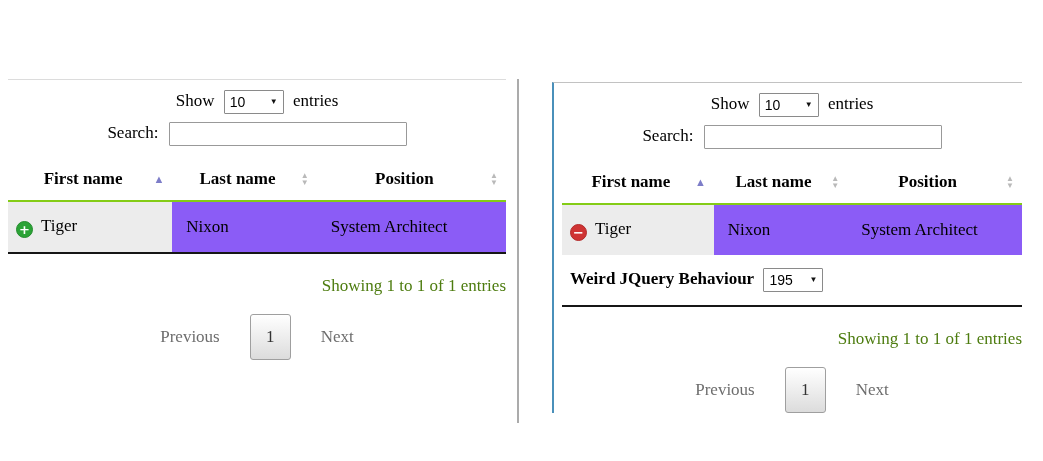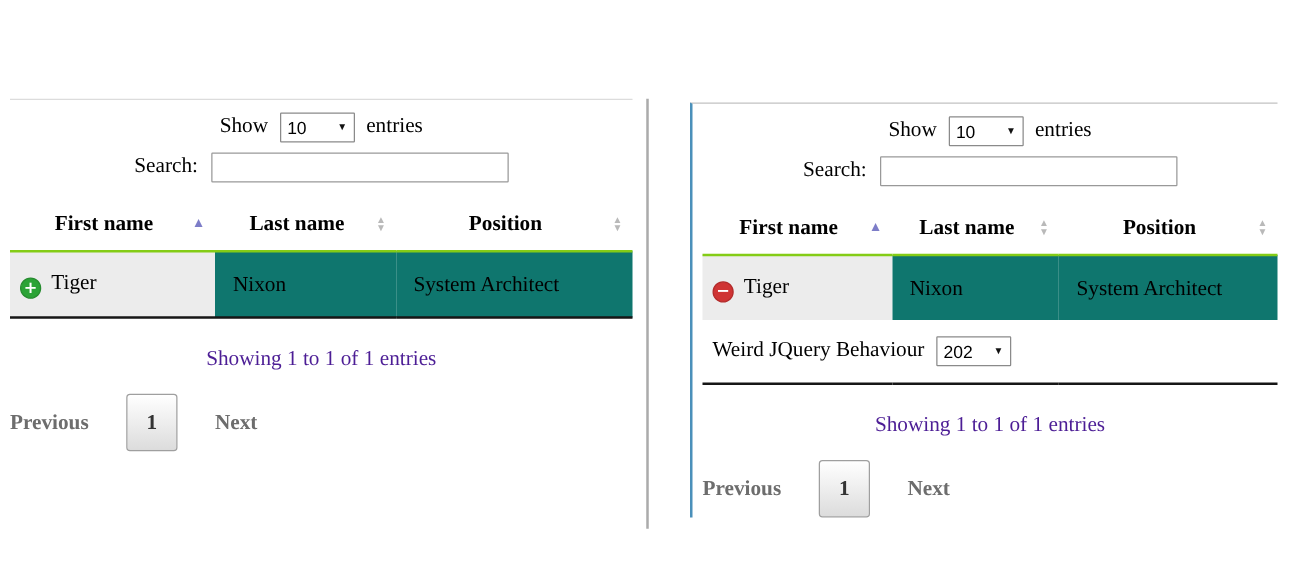--- a/index.html
+++ b/index.html
@@ -33,36 +33,36 @@
   table.dt col.c1{width:33%;} table.dt col.c2{width:29%;} table.dt col.c3{width:38%;}
   table.dt thead th{
     position:relative;font-weight:bold;font-size:17px;text-align:center;
     padding:11px 18px 11px 4px;border-bottom:2px solid #84cc16;cursor:pointer;
   }
   .sort-asc{position:absolute;right:8px;top:50%;transform:translateY(-50%);
             font-size:11px;color:#7d7dc8;line-height:1;}
   .sort-both{position:absolute;right:8px;top:50%;transform:translateY(-50%);
              display:inline-flex;flex-direction:column;align-items:center;
              font-size:8px;line-height:7px;color:#b9b9b9;}
-  table.dt tbody td{font-size:17px;padding:14px 8px;background:#0f766e;}
+  table.dt tbody td{font-size:17px;padding:14px 8px;background:#8b5cf6;}
   table.dt tbody td.sort-col{background:#ececec;}
   table.dt tbody td.cell-pad{padding-left:14px;}
   .ctrl-icon{
     display:inline-flex;align-items:center;justify-content:center;
     width:17px;height:17px;border-radius:50%;color:#fff;margin-right:8px;
     font-family:"DejaVu Sans", sans-serif;font-size:13px;font-weight:bold;line-height:1;
     vertical-align:-3px;cursor:pointer;
   }
   .ctrl-green{background:#2ba336;border:1px solid #258c2e;box-sizing:border-box;}
   .ctrl-red{background:#cf3434;border:1px solid #b32a2a;box-sizing:border-box;}
   .child-cell{background:#ffffff !important;padding:13px 0 13px 8px !important;}
-  .child-label{font-weight:normal;font-size:17px;}
-  
-  .info-row{margin-top:22px;text-align:center;color:#4c1d95;}
-  .paginate{margin-top:18px;display:flex;justify-content:flex-start;align-items:center;gap:30px;font-weight:bold;}
+  .child-label{font-weight:bold;font-size:17px;}
+  
+  .info-row{margin-top:22px;text-align:right;color:#4d7c0f;}
+  .paginate{margin-top:18px;display:flex;justify-content:center;align-items:center;gap:30px;}
   .page-nav{color:#6d6d6d;cursor:pointer;}
   .page-btn{
     display:inline-block;min-width:39px;padding:12px 0;text-align:center;color:#333;
     background:linear-gradient(to bottom,#ffffff 0%,#dcdcdc 100%);
     border:1px solid #9f9f9f;border-radius:3px;cursor:pointer;
   }
 </style>
 </head>
 <body>
 
@@ -179,21 +179,21 @@
               <span>−</span>
             </span><span>Tiger</span>
           </td>
           <td class="cell-pad">Nixon</td>
           <td class="cell-pad">System Architect</td>
         </tr>
         <tr>
           <td colspan="3" class="child-cell">
             <span class="child-label">Weird JQuery Behaviour</span>
             <span class="fake-select">
-              <span class="fs-value">202</span>
+              <span class="fs-value">195</span>
               <span class="fs-arrow">▼</span>
             </span>
           </td>
         </tr>
       </tbody>
     </table>
     <div class="info-row">Showing 1 to 1 of 1 entries</div>
     <div class="paginate">
       <a class="page-nav">Previous</a>
       <a class="page-btn">1</a>

